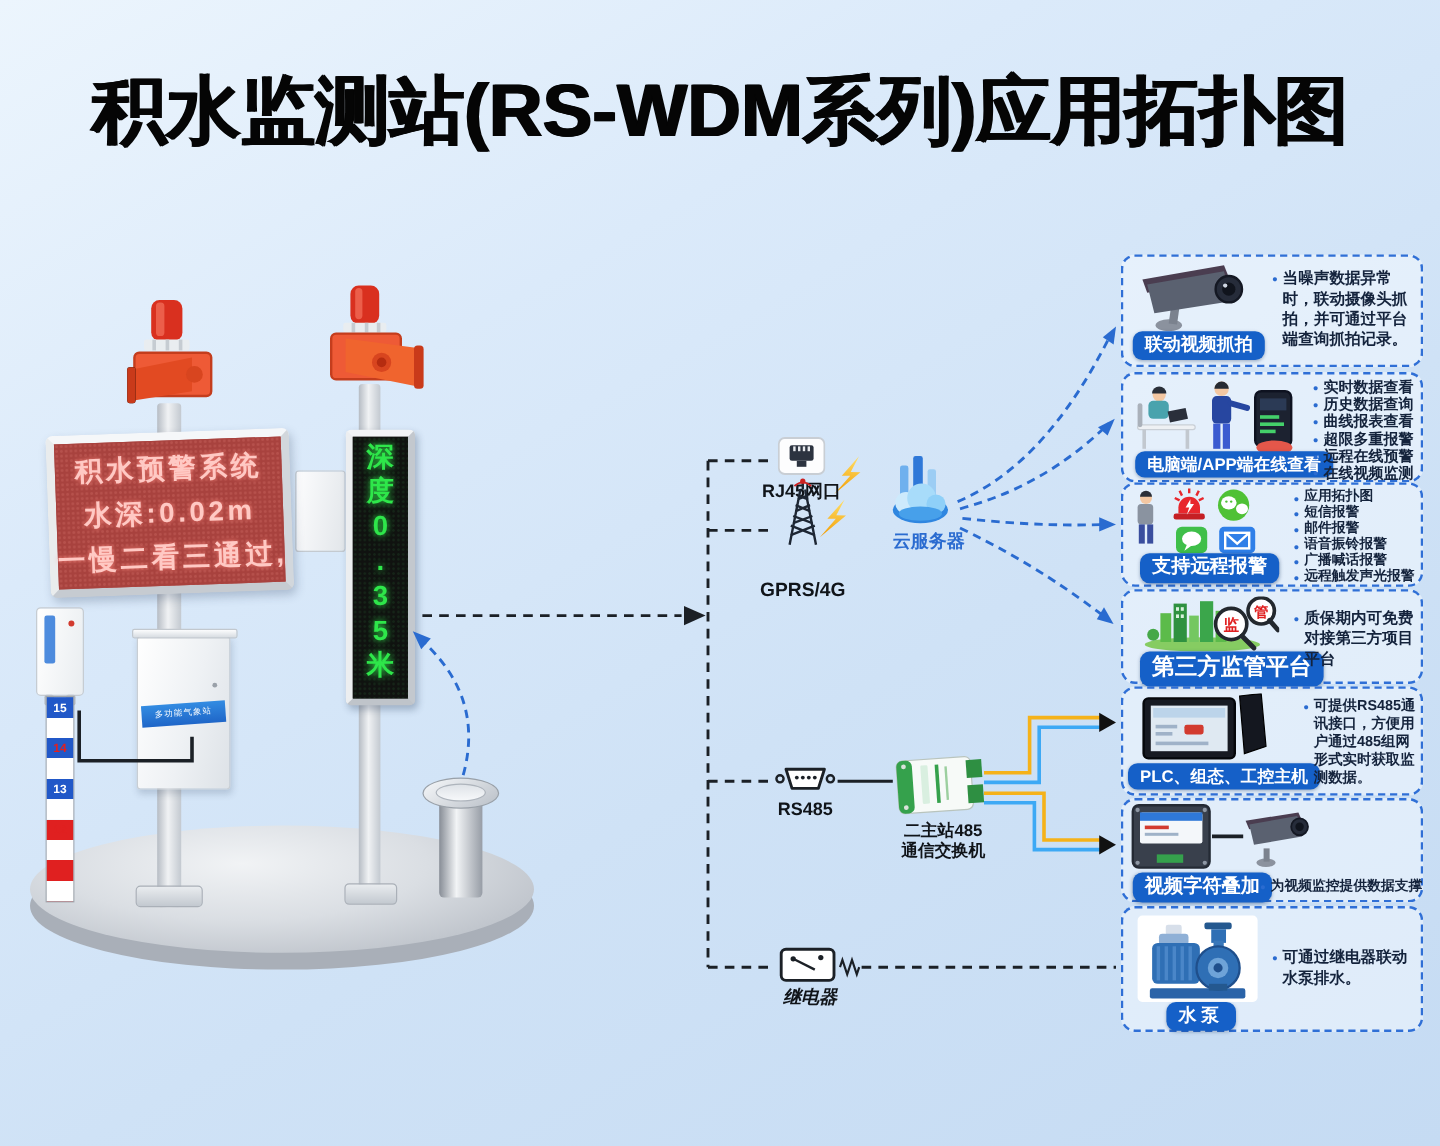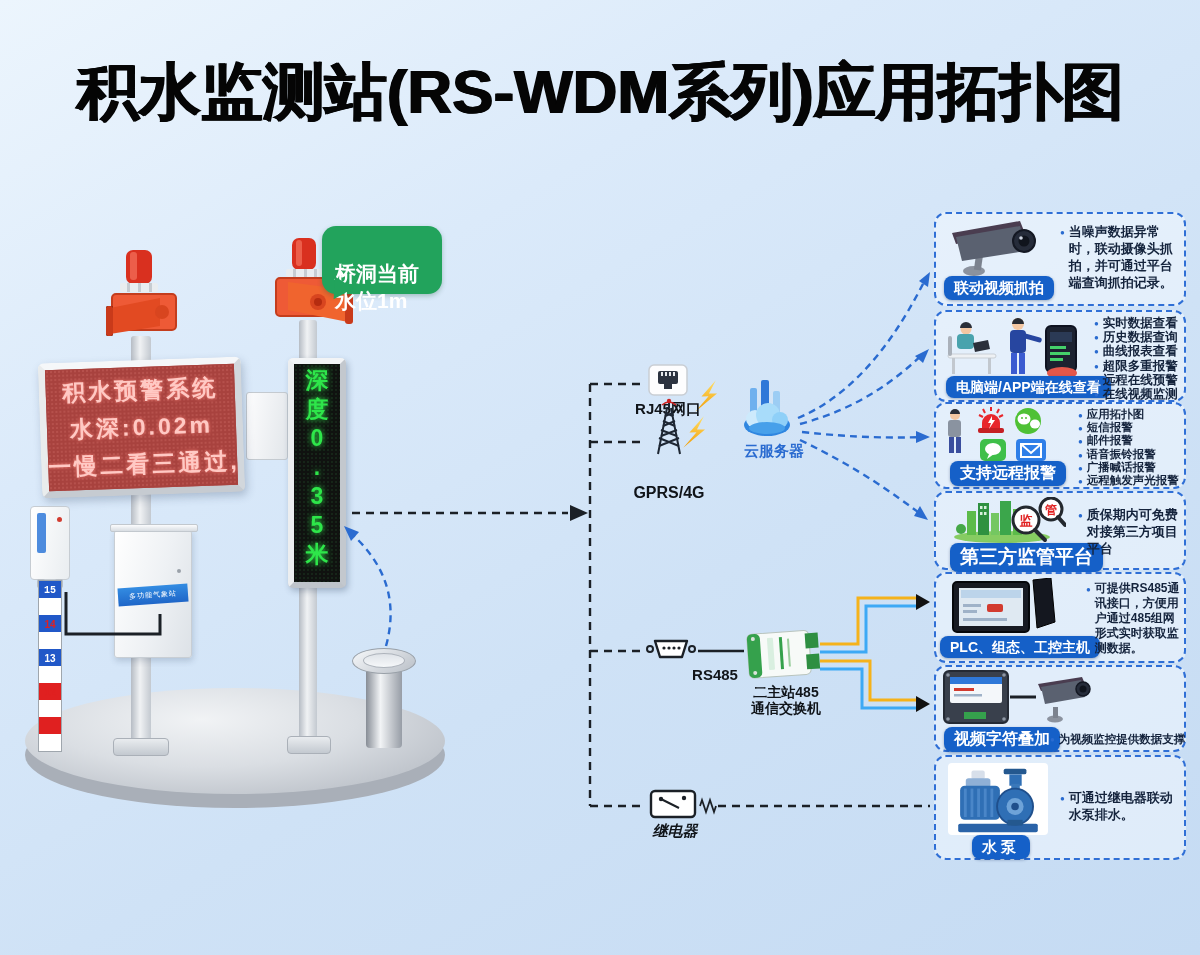--- a/index.html
+++ b/index.html
@@ -183,24 +183,20 @@
     <rect x="35" y="33" width="3" height="8" fill="#c6ccd2"></rect>
       <rect x="46" y="33" width="3" height="8" fill="#c6ccd2"></rect>
       <rect x="56" y="33" width="3" height="8" fill="#c6ccd2"></rect>
     <rect x="18" y="42" width="58" height="38" rx="4" fill="#ee5a36" stroke="#c43d1d" stroke-width="2"></rect>
     <polygon points="30,46 90,54 90,86 30,74" fill="#f0642e"></polygon>
     <rect x="87" y="52" width="8" height="36" rx="3" fill="#c93a1a"></rect>
     <circle cx="60" cy="66" r="8" fill="#d8451f"></circle>
     <circle cx="60" cy="66" r="4" fill="#b52c10"></circle>
   </svg>
 
-  <div class="abs bubble">
-    <span>桥洞当前
-水位1m</span>
-  </div>
 
   <div class="abs billboard">
     <div class="bb-line">积水预警系统</div>
     <div class="bb-line">水深:0.02m</div>
     <div class="bb-line">一慢二看三通过,</div>
   </div>
 
   <div class="abs" style="left:246px; top:392px; width:42px; height:68px; z-index:2; background:linear-gradient(100deg,#fdfdfe,#e2e6ea); border:1px solid #c4cad0; border-radius:3px;"></div>
 
   <div class="abs vled">
@@ -224,21 +220,21 @@
   <div class="abs sensorbox">
     <div class="sensor-strip"></div>
     <div class="sensor-dot"></div>
     <div class="gland" style="left:6px;"></div>
     <div class="gland" style="left:24px;"></div>
   </div>
 
   <div class="abs gauge">
     <div class="gauge-top"></div>
     <div class="gauge-bot"></div>
-    <span class="gnum n-white" style="top:4px;font-family:Liberation Mono, monospace;">15</span>
+    <span class="gnum n-white" style="top:4px;">15</span>
     <span class="gnum n-red" style="top:38px;">14</span>
     <span class="gnum n-white" style="top:72px;">13</span>
     <span class="gnum n-red" style="top:106px;">12</span>
     <span class="gnum n-white" style="top:140px;margin-top:20px;">11</span>
   </div>
 
   <div class="abs cylinder-body"></div>
   <div class="abs cylinder-flange"></div>
   <div class="abs cylinder-hole"></div>
 
@@ -282,21 +278,21 @@
 
   <svg class="abs" style="left:644px; top:634px; z-index:5;" width="54" height="30" viewBox="0 0 54 30">
     <path d="M11,7 H43 L38,23 H16 Z" fill="#fff" stroke="#1b2026" stroke-width="2.4" stroke-linejoin="round"></path>
     <circle cx="6" cy="15" r="3" fill="none" stroke="#1b2026" stroke-width="2"></circle>
     <circle cx="48" cy="15" r="3" fill="none" stroke="#1b2026" stroke-width="2"></circle>
     <circle cx="20" cy="14" r="1.6" fill="#1b2026"></circle>
       <circle cx="25" cy="14" r="1.6" fill="#1b2026"></circle>
     <circle cx="30" cy="14" r="1.6" fill="#1b2026"></circle>
       <circle cx="35" cy="14" r="1.6" fill="#1b2026"></circle>
   </svg>
-  <div class="abs netlabel" style="left:644px; top:666px; width:54px; font-size:15px;margin-left:44px;">RS485</div>
+  <div class="abs netlabel" style="left:644px; top:666px; width:54px; font-size:15px;">RS485</div>
 
   <svg class="abs" style="left:742px; top:626px; z-index:5;" width="82" height="56" viewBox="0 0 82 56">
     <g transform="rotate(-4 41 28)">
       <rect x="6" y="6" width="62" height="44" rx="5" fill="#f7faf8" stroke="#b9c4bd"></rect>
       <rect x="6" y="6" width="13" height="44" rx="5" fill="#35a14c"></rect>
       <rect x="38" y="11" width="3" height="32" fill="#35a14c"></rect>
       <rect x="46" y="13" width="2" height="28" fill="#9ccf9f"></rect>
       <rect x="26" y="11" width="6" height="32" rx="1" fill="#d9efe0"></rect>
       <rect x="64" y="9" width="13" height="15" fill="#2e8f42"></rect>
       <rect x="64" y="30" width="13" height="15" fill="#2e8f42"></rect>

